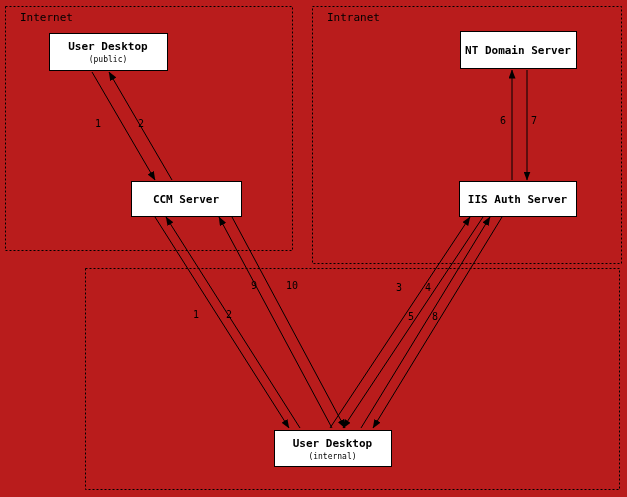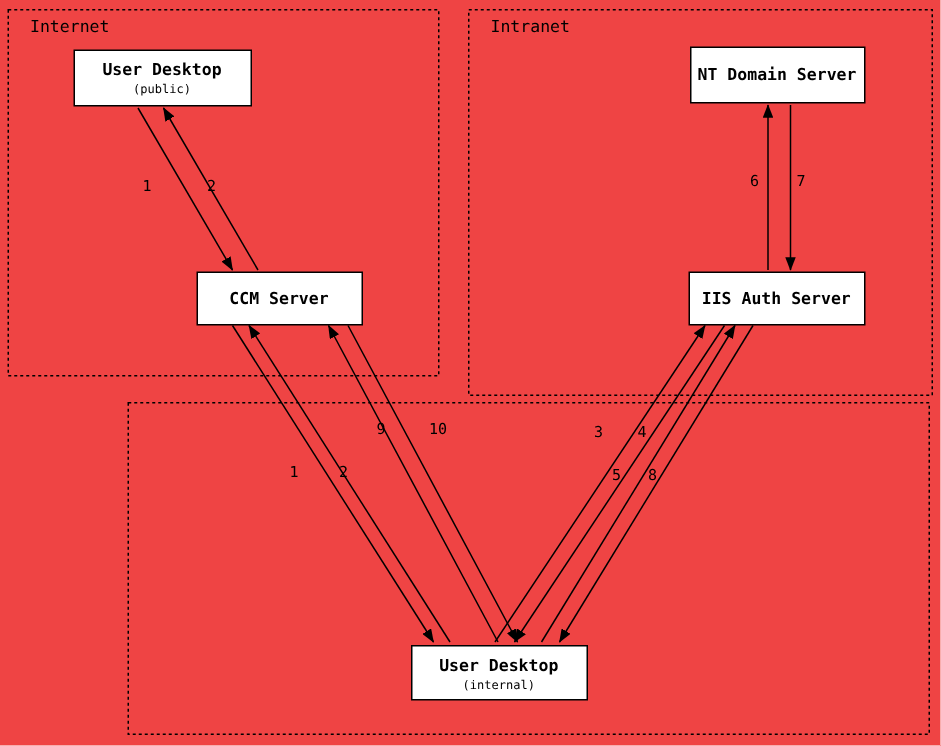--- a/index.html
+++ b/index.html
@@ -4,21 +4,21 @@
 <style>
   html, body {
     margin: 0;
     padding: 0;
     background: #ffffff;
   }
   #diagram-root {
     position: relative;
     width: 627px;
     height: 497px;
-    background: #ef4444;
+    background: #b91c1c;
     font-family: "DejaVu Sans Mono", "Liberation Mono", monospace;
     overflow: hidden;
   }
   svg#diagram-canvas {
     position: absolute;
     left: 0;
     top: 0;
     width: 627px;
     height: 497px;
   }

